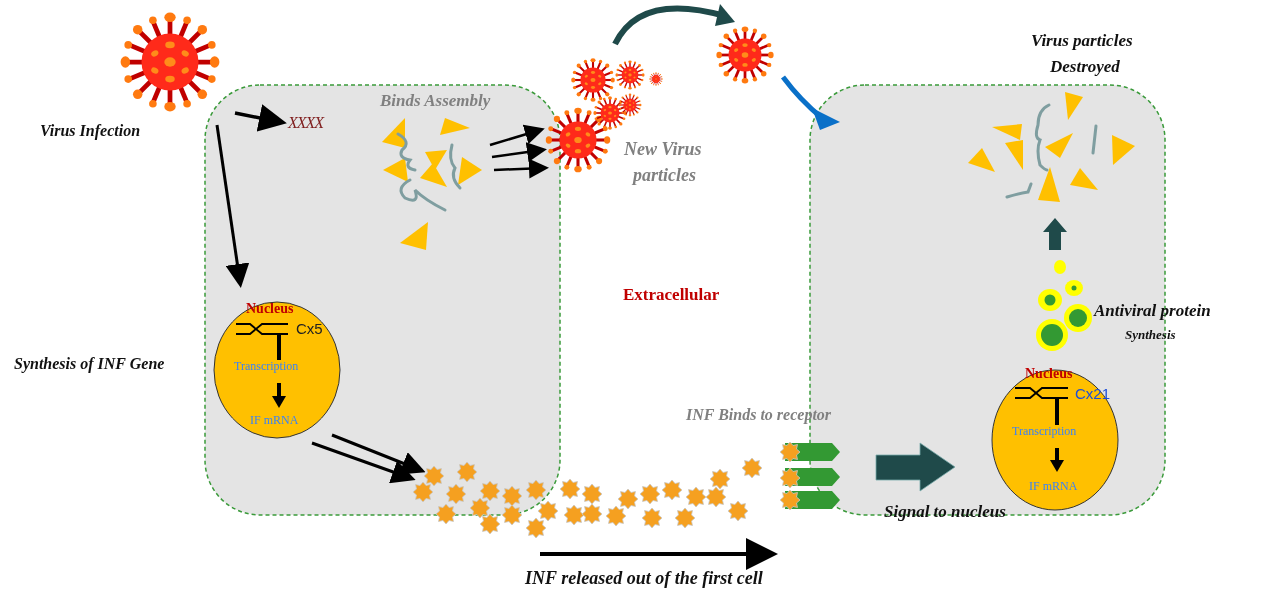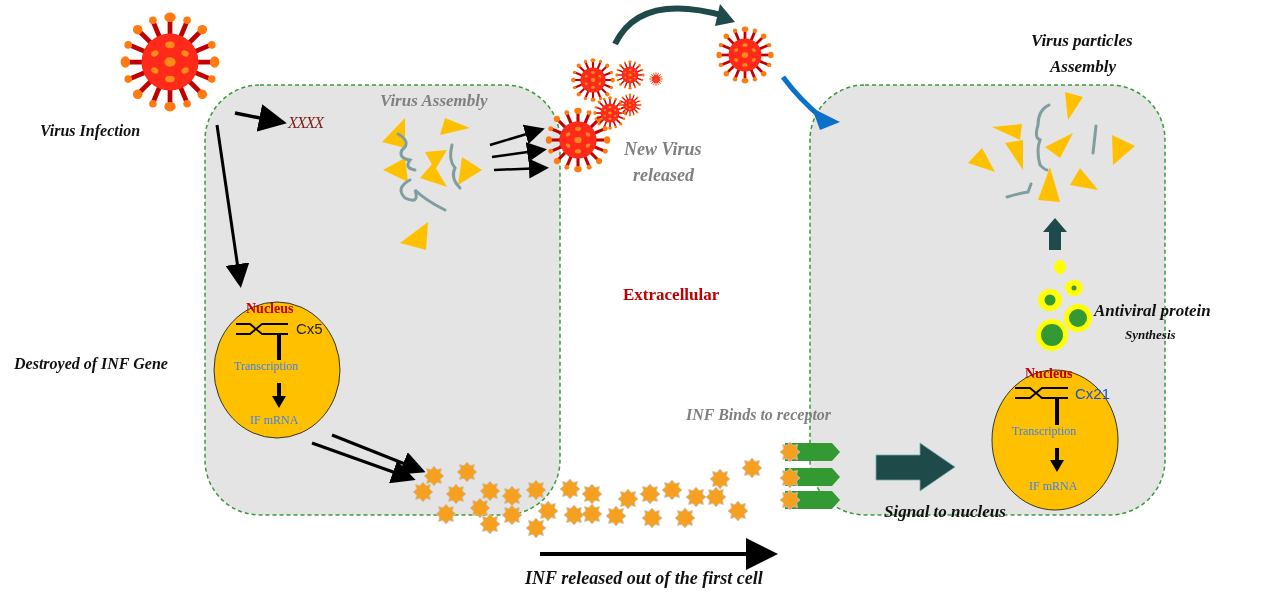--- a/index.html
+++ b/index.html
@@ -221,36 +221,36 @@
   </g>
   <g fill="none" stroke="#7f9ea0" stroke-width="3" stroke-linecap="round">
     <path d="M1049,105 Q1038,110 1038,125 Q1034,138 1040,140 Q1036,150 1040,165 Q1045,170 1047,170"></path>
     <path d="M1096,126 L1093,153"></path>
     <path d="M1007,197 Q1020,193 1028,192 L1031,184"></path>
   </g>
 </svg>
 
 <div class="lbl bi black" style="left:40px;top:122px;font-size:16px;">Virus Infection</div>
 <div class="lbl" style="left:288px;top:114px;font-size:16px;color:#7f1d1d;font-style:italic;letter-spacing:-1px;">XXXX</div>
-<div class="lbl bi grey" style="left:380px;top:91px;font-size:17px;">Virus Assembly</div>
+<div class="lbl bi grey" style="left:380px;top:91px;font-size:17px;">Binds Assembly</div>
 <div class="lbl bi grey" style="left:624px;top:139px;font-size:18px;">New Virus</div>
-<div class="lbl bi grey" style="left:633px;top:165px;font-size:18px;">released</div>
+<div class="lbl bi grey" style="left:633px;top:165px;font-size:18px;">particles</div>
 <div class="lbl red" style="left:623px;top:285px;font-size:17px;">Extracellular</div>
-<div class="lbl bi black" style="left:14px;top:355px;font-size:16px;">Destroyed of INF Gene</div>
+<div class="lbl bi black" style="left:14px;top:355px;font-size:16px;">Synthesis of INF Gene</div>
 
 <div class="lbl red" style="left:246px;top:301px;font-size:14px;">Nucleus</div>
 <div class="lbl sans" style="left:296px;top:320px;font-size:15px;color:#222;">Cx5</div>
 <div class="lbl nuc-text" style="left:234px;top:359px;">Transcription</div>
 <div class="lbl nuc-text" style="left:250px;top:413px;">IF mRNA</div>
 
 <div class="lbl bi grey" style="left:686px;top:406px;font-size:16px;">INF Binds to receptor</div>
 <div class="lbl bi black" style="left:884px;top:502px;font-size:17px;text-align:center;">Signal to nucleus</div>
 <div class="lbl bi black" style="left:525px;top:568px;font-size:18px;">INF released out of the first cell</div>
 
 <div class="lbl bi black" style="left:1031px;top:31px;font-size:17px;">Virus particles</div>
-<div class="lbl bi black" style="left:1050px;top:57px;font-size:17px;">Assembly</div>
+<div class="lbl bi black" style="left:1050px;top:57px;font-size:17px;">Destroyed</div>
 <div class="lbl bi black" style="left:1094px;top:301px;font-size:17px;">Antiviral protein</div>
 <div class="lbl bi black" style="left:1125px;top:327px;font-size:13px;">Synthesis</div>
 
 <div class="lbl red" style="left:1025px;top:366px;font-size:14px;">Nucleus</div>
 <div class="lbl sans" style="left:1075px;top:385px;font-size:15px;color:#1d4ed8;">Cx21</div>
 <div class="lbl nuc-text" style="left:1012px;top:424px;">Transcription</div>
 <div class="lbl nuc-text" style="left:1029px;top:479px;">IF mRNA</div>
 
 </body></html>

